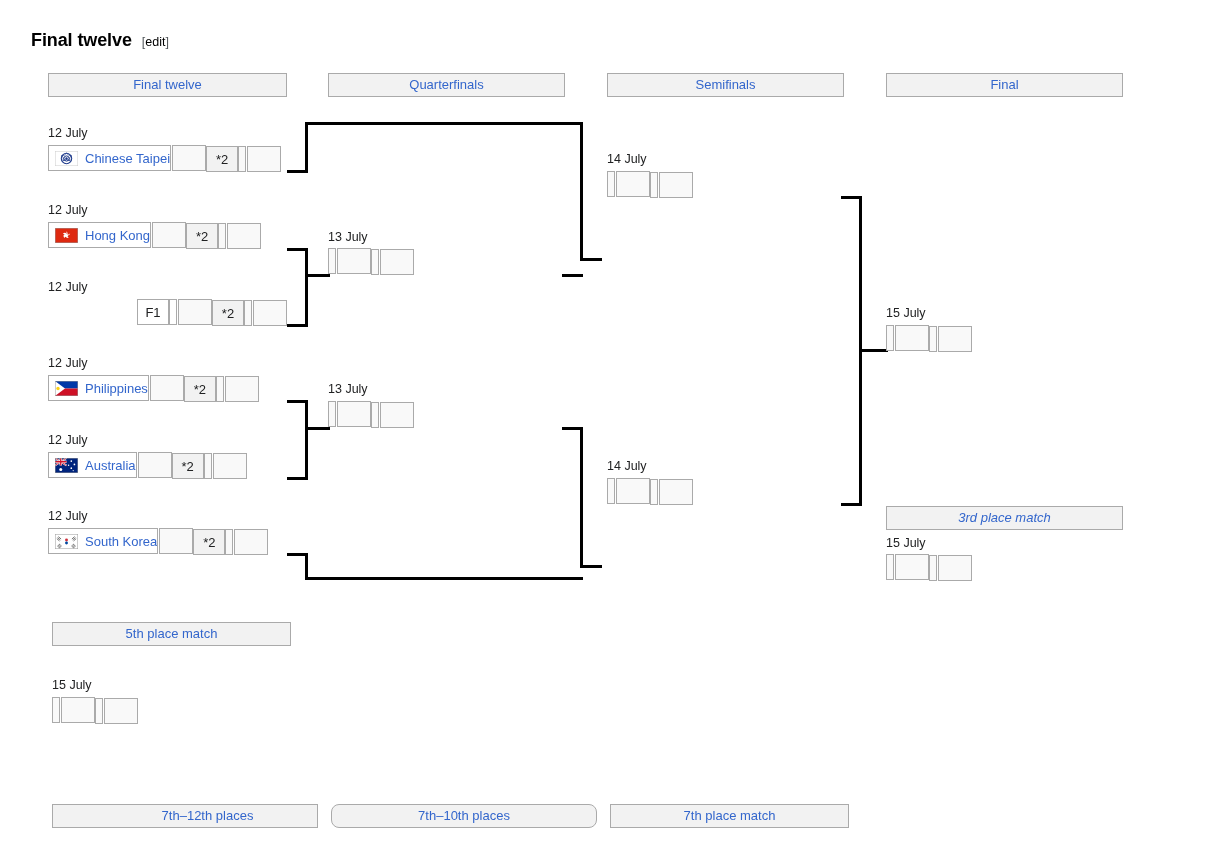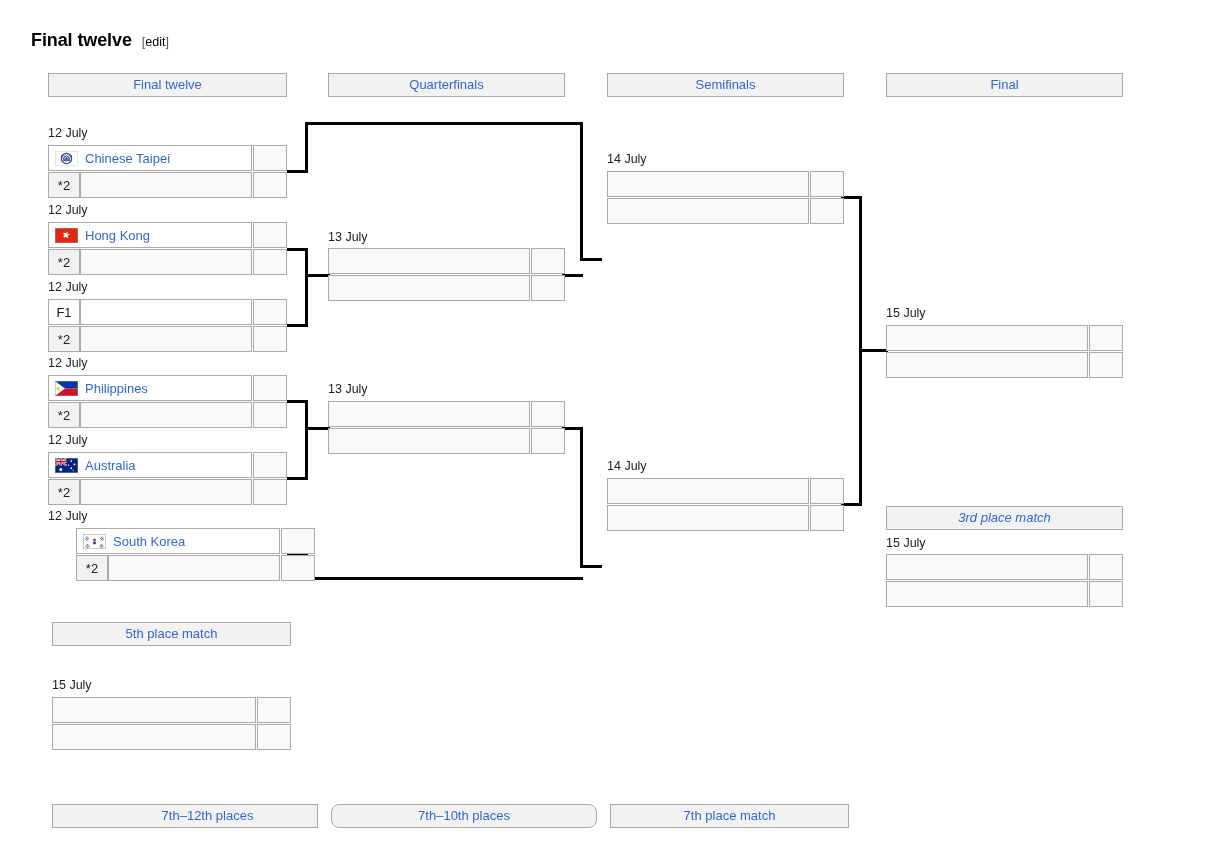--- a/index.html
+++ b/index.html
@@ -65,21 +65,20 @@
     color: #202122;
     white-space: nowrap;
     line-height: 14px;
   }
 
   
   .match {
     position: absolute;
     box-sizing: border-box;
     display: flex;
-    flex-direction: column;
   }
   .match .mrow {
     box-sizing: border-box;
     display: flex;
     height: 26px;
   }
   .match .mrow + .mrow { margin-top: 1px; }
 
   .cell {
     box-sizing: border-box;
@@ -231,21 +230,21 @@
     <div class="cell score"></div>
   </div>
   <div class="mrow">
     <div class="cell seed">*2</div>
     <div class="cell team"></div>
     <div class="cell score"></div>
   </div>
 </div>
 
 <div class="date-label" style="left:48px; top:280px;">12 July</div>
-<div class="match" style="left:48px; top:299px; width:239px;">
+<div class="match" style="left:48px; top:299px; width:239px;justify-content:flex-end;">
   <div class="mrow">
     <div class="cell seed" style="background:#ffffff;">F1</div>
     <div class="cell team white"></div>
     <div class="cell score"></div>
   </div>
   <div class="mrow">
     <div class="cell seed">*2</div>
     <div class="cell team"></div>
     <div class="cell score"></div>
   </div>
@@ -305,21 +304,21 @@
     <div class="cell score"></div>
   </div>
   <div class="mrow">
     <div class="cell seed">*2</div>
     <div class="cell team"></div>
     <div class="cell score"></div>
   </div>
 </div>
 
 <div class="date-label" style="left:48px; top:509px;">12 July</div>
-<div class="match" style="left:48px; top:528px; width:239px;margin-left:28px;">
+<div class="match" style="left:48px; top:528px; width:239px;">
   <div class="mrow">
     <div class="cell team white">
       <span class="flag">
         <svg width="23" height="15" viewBox="0 0 23 15">
           <rect width="23" height="15" fill="#ffffff"></rect>
           <path d="M11.5 4.6 a2.9 2.9 0 0 1 0 5.8 a2.9 2.9 0 0 0 0 -5.8" fill="#cd2e3a"></path>
           <path d="M11.5 4.6 a2.9 2.9 0 0 0 0 5.8 a2.9 2.9 0 0 1 0 -5.8" fill="#0047a0"></path>
           <circle cx="11.5" cy="6.05" r="1.45" fill="#cd2e3a"></circle>
           <circle cx="11.5" cy="8.95" r="1.45" fill="#0047a0"></circle>
           <g stroke="#000000" stroke-width="0.55">

